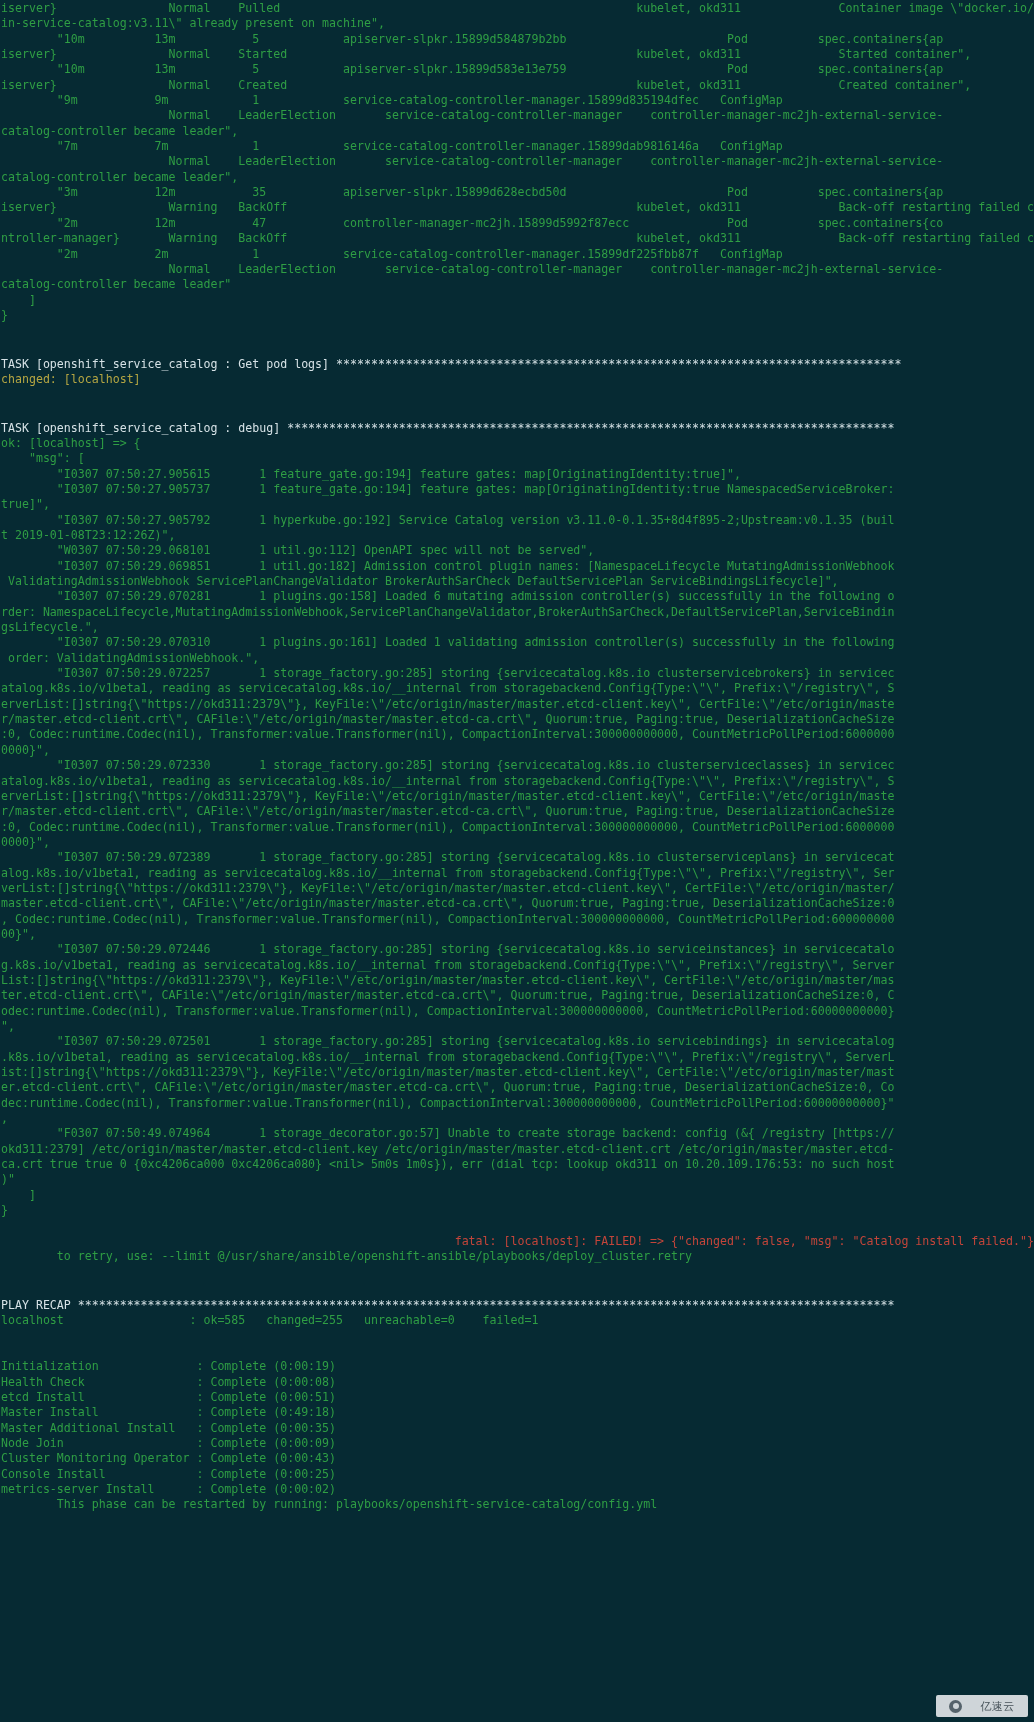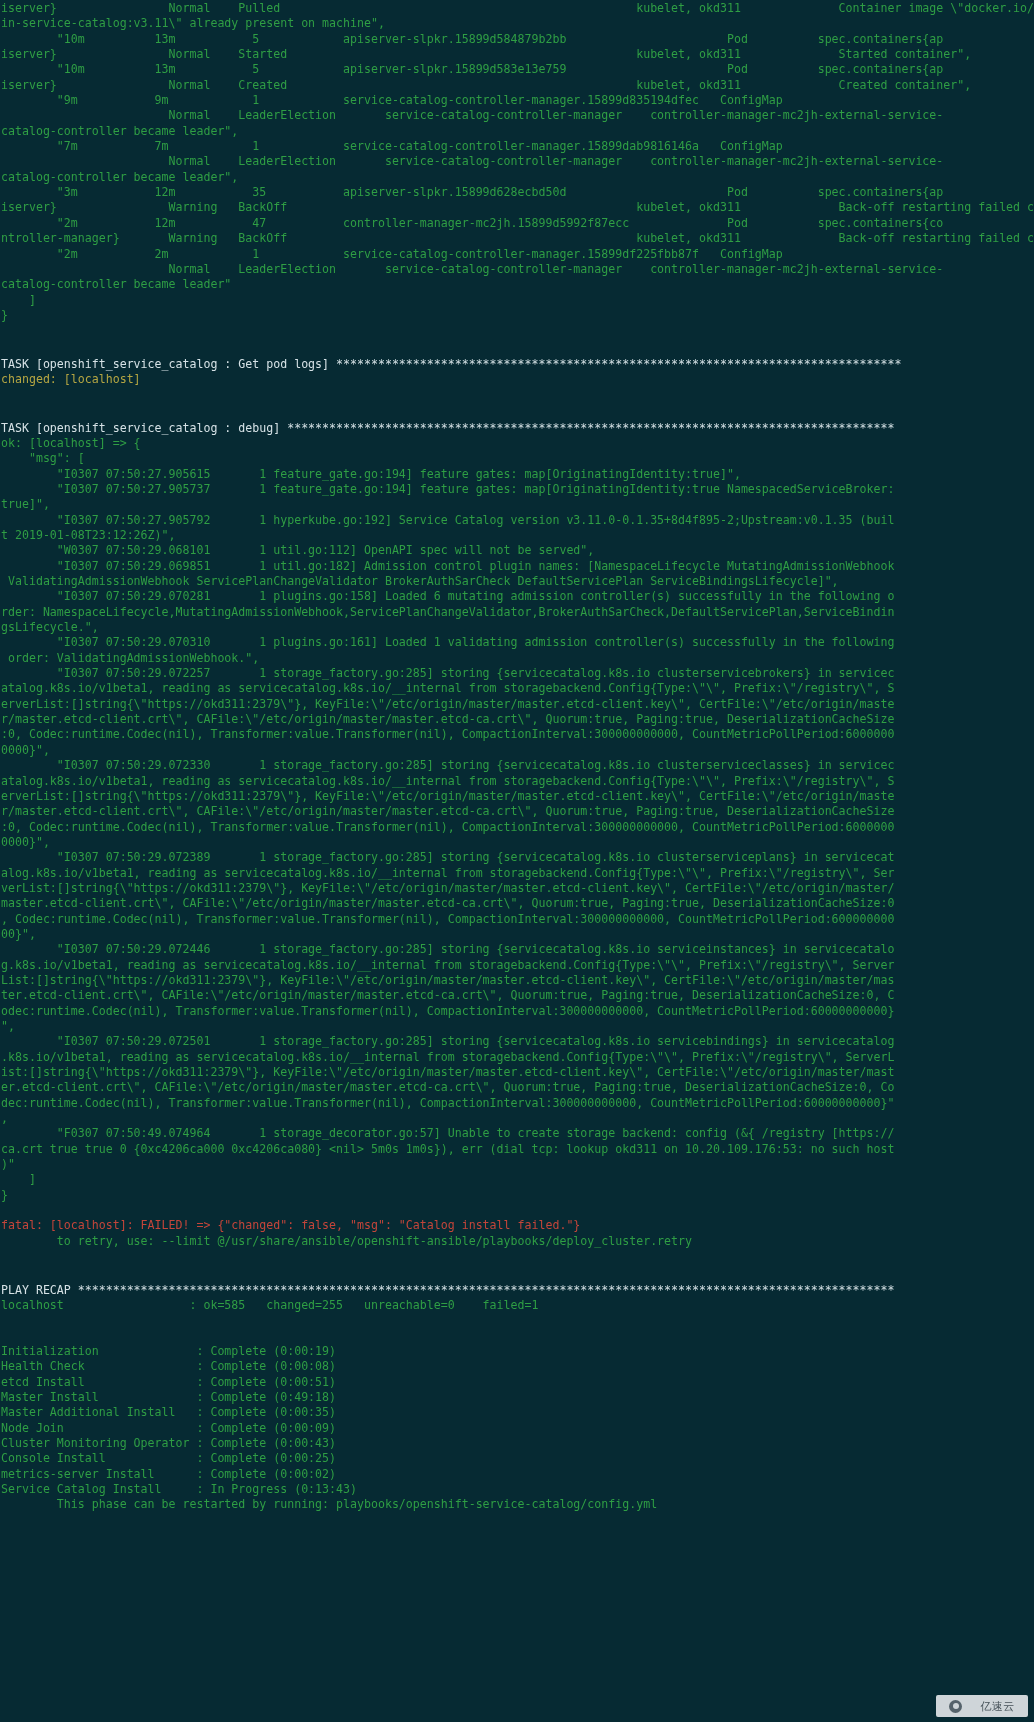--- a/index.html
+++ b/index.html
@@ -36,21 +36,21 @@
     height: 15.35px;
     font-size: 11.6px;
     line-height: 15.35px;
     margin: 0;
     padding: 0;
     color: #2f9e44;
   }
   .line.green   { color: #2f9e44; }
   .line.bright  { color: #d6e2e6; margin-top: 18px; }
   .line.yellow  { color: #b5a642; }
-  .line.red     { color: #c4453a; }
+  .line.red     { color: #c4453a; text-align: right; }
 
   
   #watermark {
     position: absolute;
     right: 6px;
     bottom: 5px;
     width: 92px;
     height: 22px;
     background: #dfe3e6;
     border-radius: 2px;
@@ -152,20 +152,21 @@
     <div class="line green">ter.etcd-client.crt\", CAFile:\"/etc/origin/master/master.etcd-ca.crt\", Quorum:true, Paging:true, DeserializationCacheSize:0, C</div>
     <div class="line green">odec:runtime.Codec(nil), Transformer:value.Transformer(nil), CompactionInterval:300000000000, CountMetricPollPeriod:60000000000}</div>
     <div class="line green">",</div>
     <div class="line green">        "I0307 07:50:29.072501       1 storage_factory.go:285] storing {servicecatalog.k8s.io servicebindings} in servicecatalog</div>
     <div class="line green">.k8s.io/v1beta1, reading as servicecatalog.k8s.io/__internal from storagebackend.Config{Type:\"\", Prefix:\"/registry\", ServerL</div>
     <div class="line green">ist:[]string{\"https://okd311:2379\"}, KeyFile:\"/etc/origin/master/master.etcd-client.key\", CertFile:\"/etc/origin/master/mast</div>
     <div class="line green">er.etcd-client.crt\", CAFile:\"/etc/origin/master/master.etcd-ca.crt\", Quorum:true, Paging:true, DeserializationCacheSize:0, Co</div>
     <div class="line green">dec:runtime.Codec(nil), Transformer:value.Transformer(nil), CompactionInterval:300000000000, CountMetricPollPeriod:60000000000}"</div>
     <div class="line green">,</div>
     <div class="line green">        "F0307 07:50:49.074964       1 storage_decorator.go:57] Unable to create storage backend: config (&amp;{ /registry [https://</div>
+    <div class="line green">okd311:2379] /etc/origin/master/master.etcd-client.key /etc/origin/master/master.etcd-client.crt /etc/origin/master/master.etcd-</div>
     <div class="line green">ca.crt true true 0 {0xc4206ca000 0xc4206ca080} &lt;nil&gt; 5m0s 1m0s}), err (dial tcp: lookup okd311 on 10.20.109.176:53: no such host</div>
     <div class="line green">)"</div>
     <div class="line green">    ]</div>
     <div class="line green">}</div>
     <div class="line green"></div>
     <div class="line red">fatal: [localhost]: FAILED! =&gt; {"changed": false, "msg": "Catalog install failed."}</div>
     <div class="line green">        to retry, use: --limit @/usr/share/ansible/openshift-ansible/playbooks/deploy_cluster.retry</div>
     <div class="line green"></div>
     <div class="line bright">PLAY RECAP *********************************************************************************************************************</div>
     <div class="line green">localhost                  : ok=585   changed=255   unreachable=0    failed=1</div>
@@ -173,20 +174,19 @@
     <div class="line green"></div>
     <div class="line green">Initialization              : Complete (0:00:19)</div>
     <div class="line green">Health Check                : Complete (0:00:08)</div>
     <div class="line green">etcd Install                : Complete (0:00:51)</div>
     <div class="line green">Master Install              : Complete (0:49:18)</div>
     <div class="line green">Master Additional Install   : Complete (0:00:35)</div>
     <div class="line green">Node Join                   : Complete (0:00:09)</div>
     <div class="line green">Cluster Monitoring Operator : Complete (0:00:43)</div>
     <div class="line green">Console Install             : Complete (0:00:25)</div>
     <div class="line green">metrics-server Install      : Complete (0:00:02)</div>
-    <div class="line green">Service Catalog Install     : In Progress (0:13:43)</div>
     <div class="line green">        This phase can be restarted by running: playbooks/openshift-service-catalog/config.yml</div>
   </div>
 
 <div id="watermark">
   <span class="wm-mark"></span>
   <span class="wm-text">亿速云</span>
 </div>
 
 </body></html>

